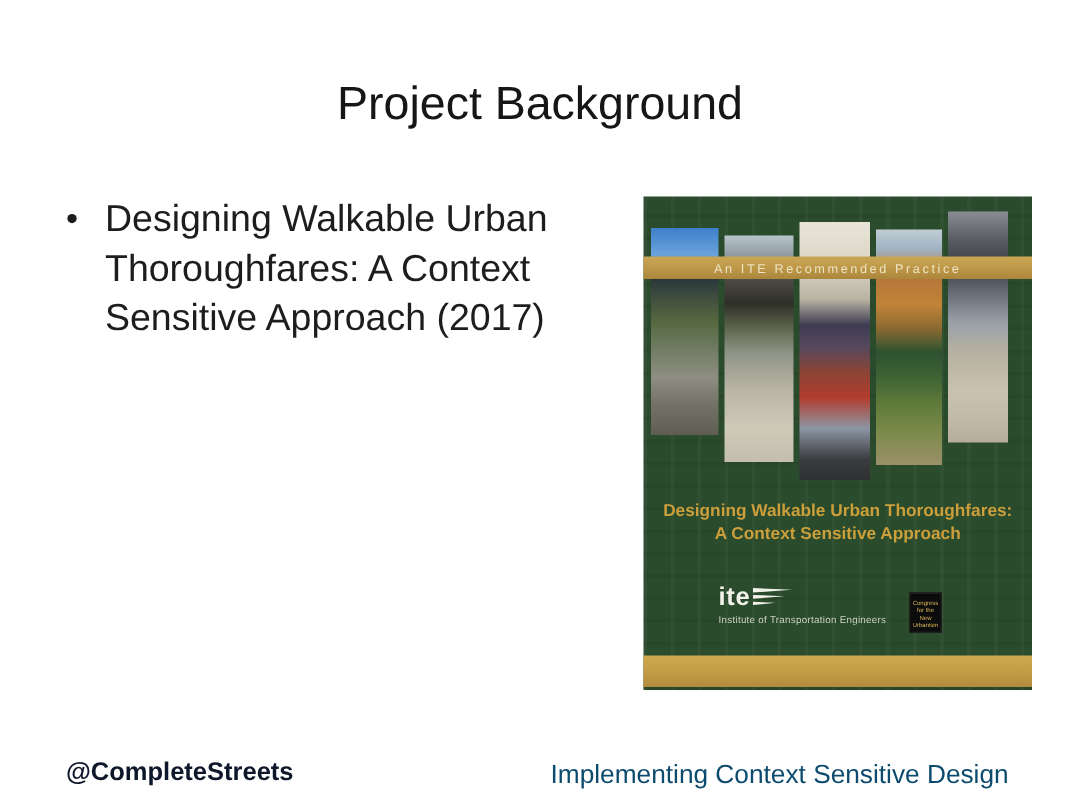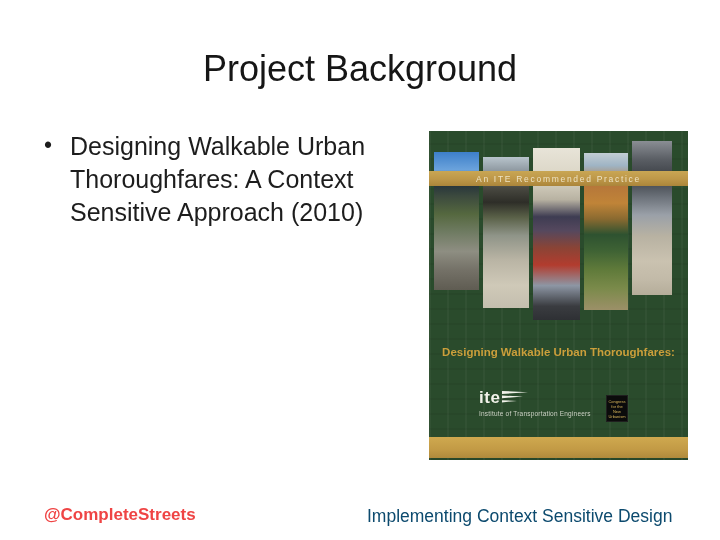--- a/index.html
+++ b/index.html
@@ -4,21 +4,21 @@
 <style>
   html,body{margin:0;padding:0;}
   body{
     width:720px;height:540px;position:relative;overflow:hidden;
     background:#ffffff;
     font-family:"Liberation Sans", sans-serif;
   }
   
   .slide-title{
     position:absolute;top:42px;left:0;width:720px;
-    text-align:center;font-size:36px;line-height:53px;
+    text-align:center;font-size:31px;line-height:53px;
     font-weight:400;color:#161616;letter-spacing:0px;
   }
   
   .bullets{
     position:absolute;left:70px;top:130px;width:362px;
     margin:0;padding:0;list-style:none;
     font-size:25px;line-height:33px;color:#1d1d1d;
   }
   .bullets li{position:relative;margin-bottom:9px;}
   .bullets li::before{
@@ -47,26 +47,26 @@
     background:linear-gradient(180deg,#8a8e94 0%,#5a5e64 12%,#3a3e44 24%,#6a7078 36%,#9aa0a8 48%,#b8b2a2 62%,#cac2b0 78%,#c2baa8 90%,#b5ad9a 100%);}
   .banner{
     position:absolute;left:0;top:40px;width:100%;height:15px;z-index:2;
     background:linear-gradient(180deg,#c9a654 0%,#bd9748 55%,#ab853a 100%);
     display:flex;align-items:center;justify-content:center;
   }
   .banner-text{
     font-size:8.5px;letter-spacing:1.7px;color:#eee3c3;white-space:nowrap;
   }
   .cover-title{
-    position:absolute;left:0;top:214px;width:100%;z-index:2;
+    position:absolute;left:0;top:203px;width:100%;z-index:2;
     text-align:center;font-weight:bold;font-size:11.5px;line-height:15px;
     color:#cb9f3b;
   }
   .ite-logo{position:absolute;left:50px;top:258px;z-index:2;}
-  .ite-row{display:flex;align-items:flex-start;}
+  .ite-row{display:flex;align-items:center;}
   .ite-text{
     font-size:17px;line-height:17px;font-weight:bold;color:#f2f2ea;
     letter-spacing:0.5px;
   }
   .ite-stripes{margin-left:2px;margin-top:2px;}
   .ite-sub{
     margin-top:4px;font-size:6.5px;letter-spacing:0.2px;color:#cdd3c6;white-space:nowrap;
   }
   .cnu-badge{
     position:absolute;left:177px;top:264px;width:22px;height:27px;z-index:2;
@@ -76,49 +76,50 @@
   .cnu-badge span{
     font-size:4px;line-height:5px;color:#d9b65a;text-align:center;white-space:nowrap;
   }
   .bottom-band{
     position:absolute;left:0;bottom:2px;width:100%;height:21px;z-index:2;
     background:linear-gradient(180deg,#cfa94f 0%,#c29a45 60%,#b08a3c 100%);
   }
   
   .footer-left{
     position:absolute;left:44px;top:505px;
-    font-size:17px;font-weight:600;color:#ef4444;
+    font-size:17px;font-weight:600;color:#0f172a;
   }
   .footer-right{
     position:absolute;left:367px;top:506px;
     font-size:17.5px;font-weight:400;color:#0c4a6e;
   }
 </style>
 </head>
 <body>
 
 <div class="slide-title">Project Background</div>
 
 <ul class="bullets">
-  <li>Designing Walkable Urban Thoroughfares: A Context Sensitive Approach (2010)</li>
+  <li>Designing Walkable Urban Thoroughfares: A Context Sensitive Approach (2017)</li>
 </ul>
 
 <div class="cover">
   <div class="strip s1"></div>
   <div class="strip s2"></div>
   <div class="strip s3"></div>
   <div class="strip s4"></div>
   <div class="strip s5"></div>
 
   <div class="banner">
     <span class="banner-text">An ITE Recommended Practice</span>
   </div>
 
   <div class="cover-title">
     <div>Designing Walkable Urban Thoroughfares:</div>
+    <div>A Context Sensitive Approach</div>
   </div>
 
   <div class="ite-logo">
     <div class="ite-row">
       <span class="ite-text">ite</span>
       <svg class="ite-stripes" width="26" height="13" viewBox="0 0 26 13">
         <polygon points="0,0 26,1.2 0,3" fill="#f2f2ea"></polygon>
         <polygon points="0,4.6 21,5.5 0,7.2" fill="#f2f2ea"></polygon>
         <polygon points="0,9.2 15,9.9 0,11.4" fill="#f2f2ea"></polygon>
       </svg>

